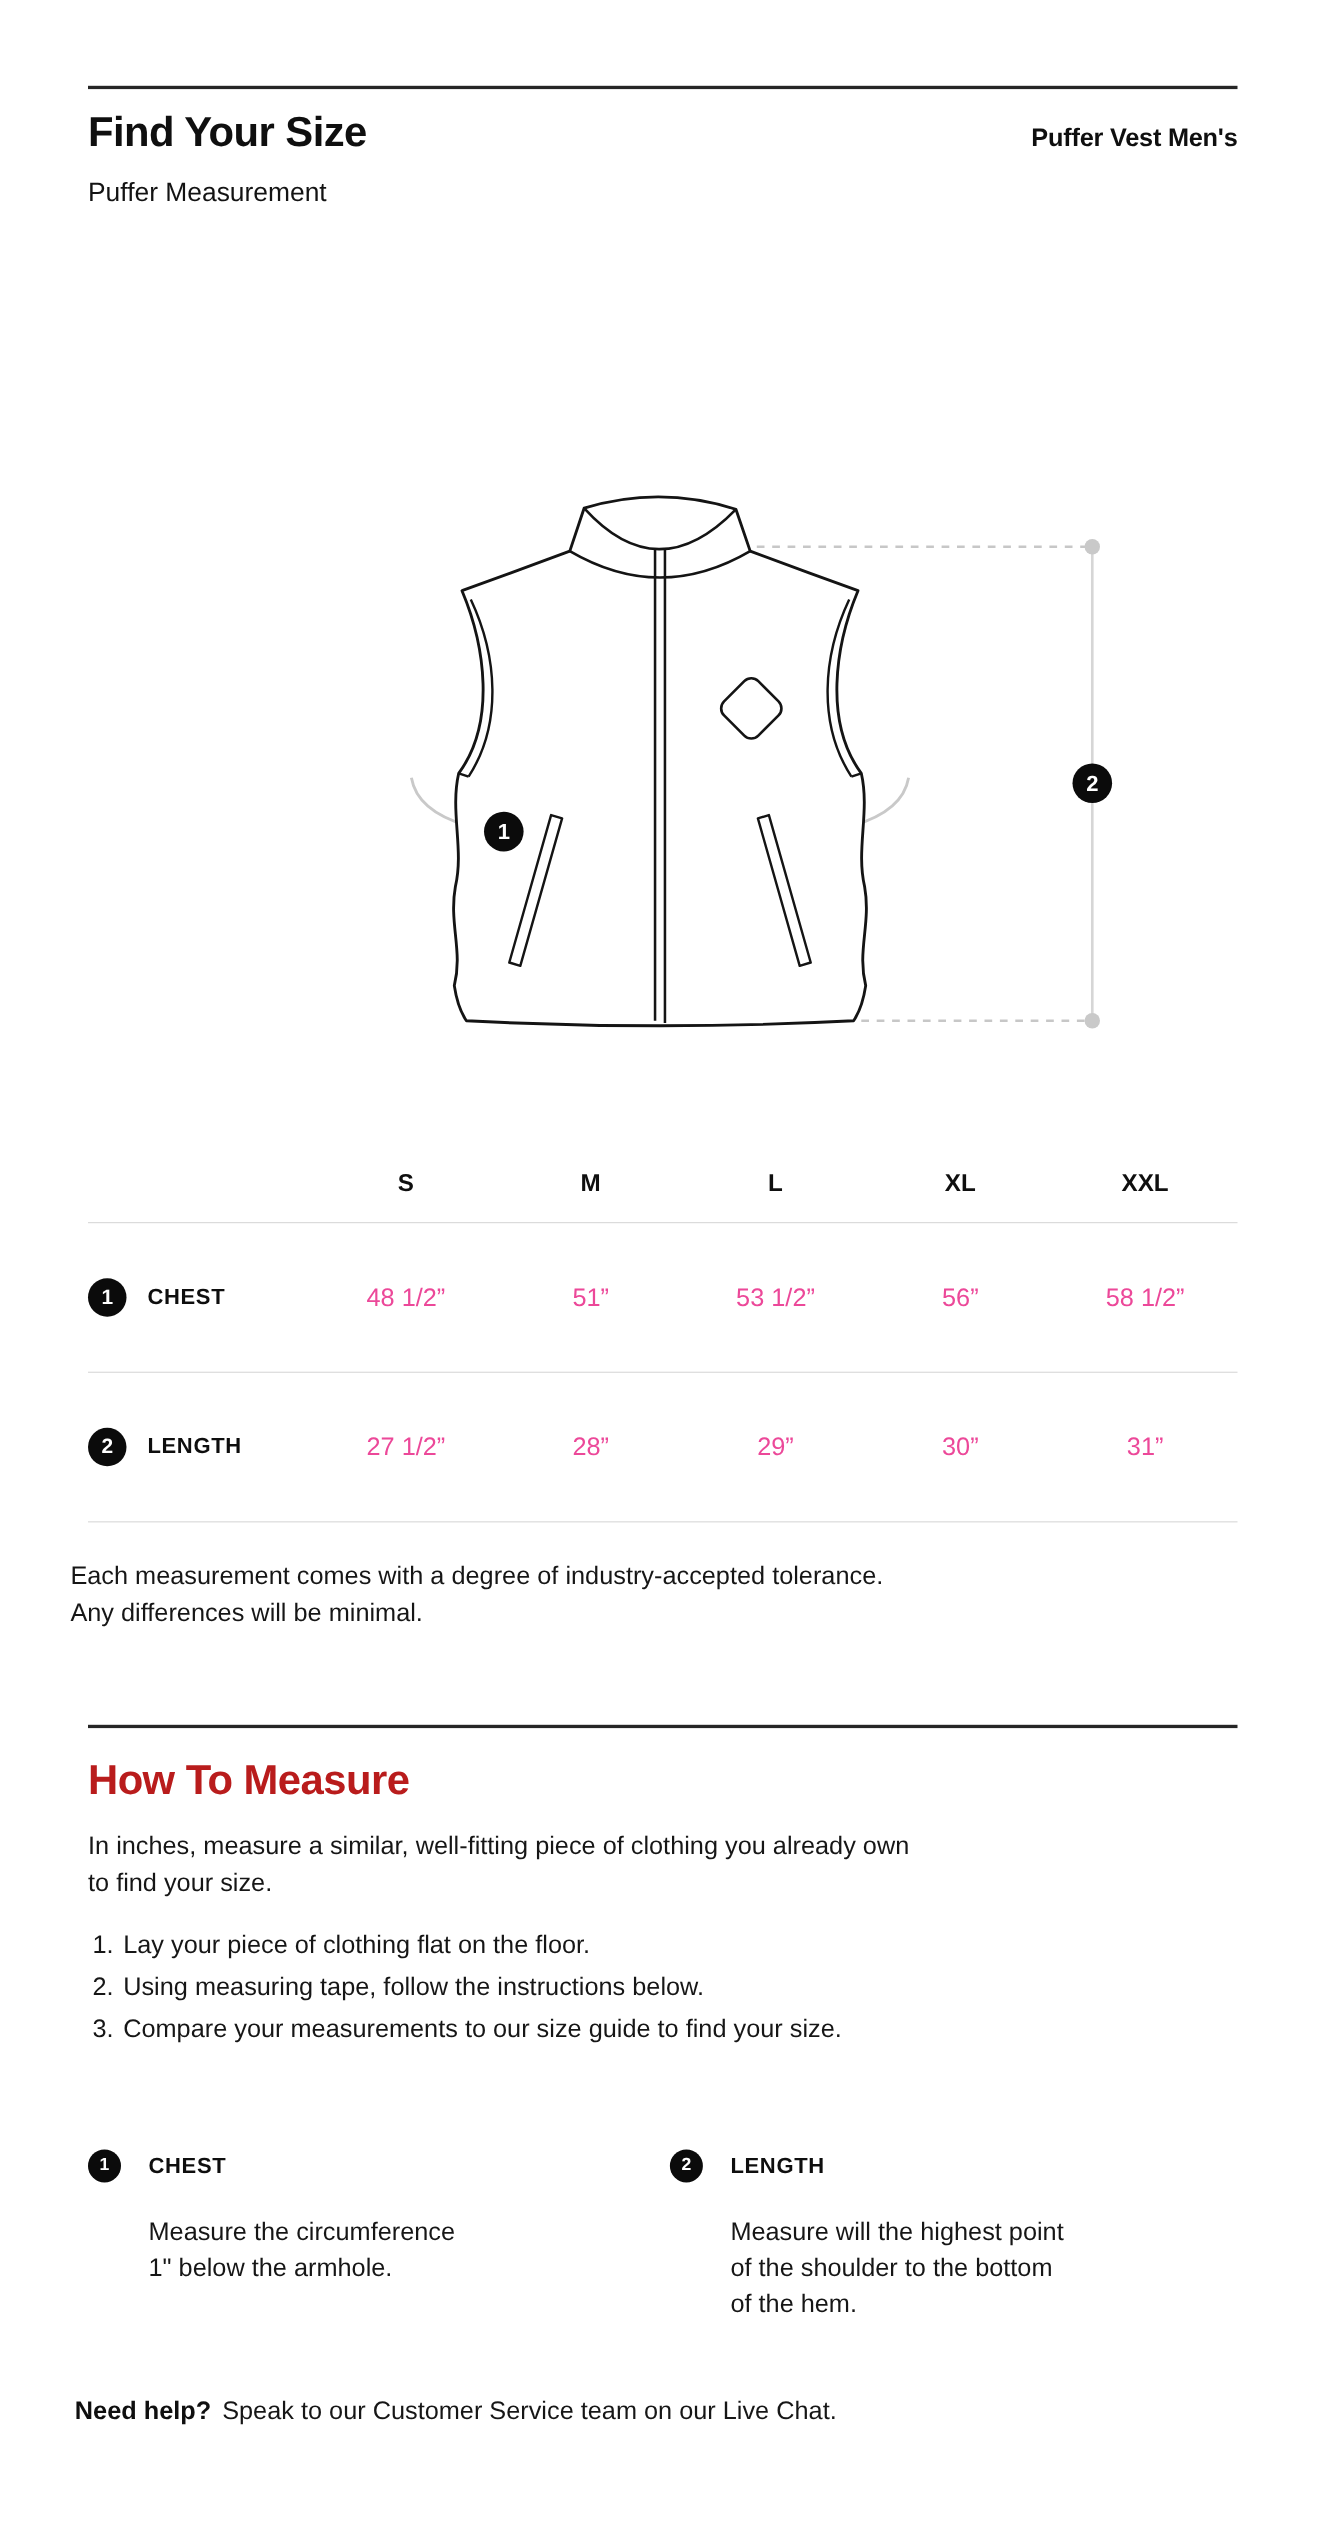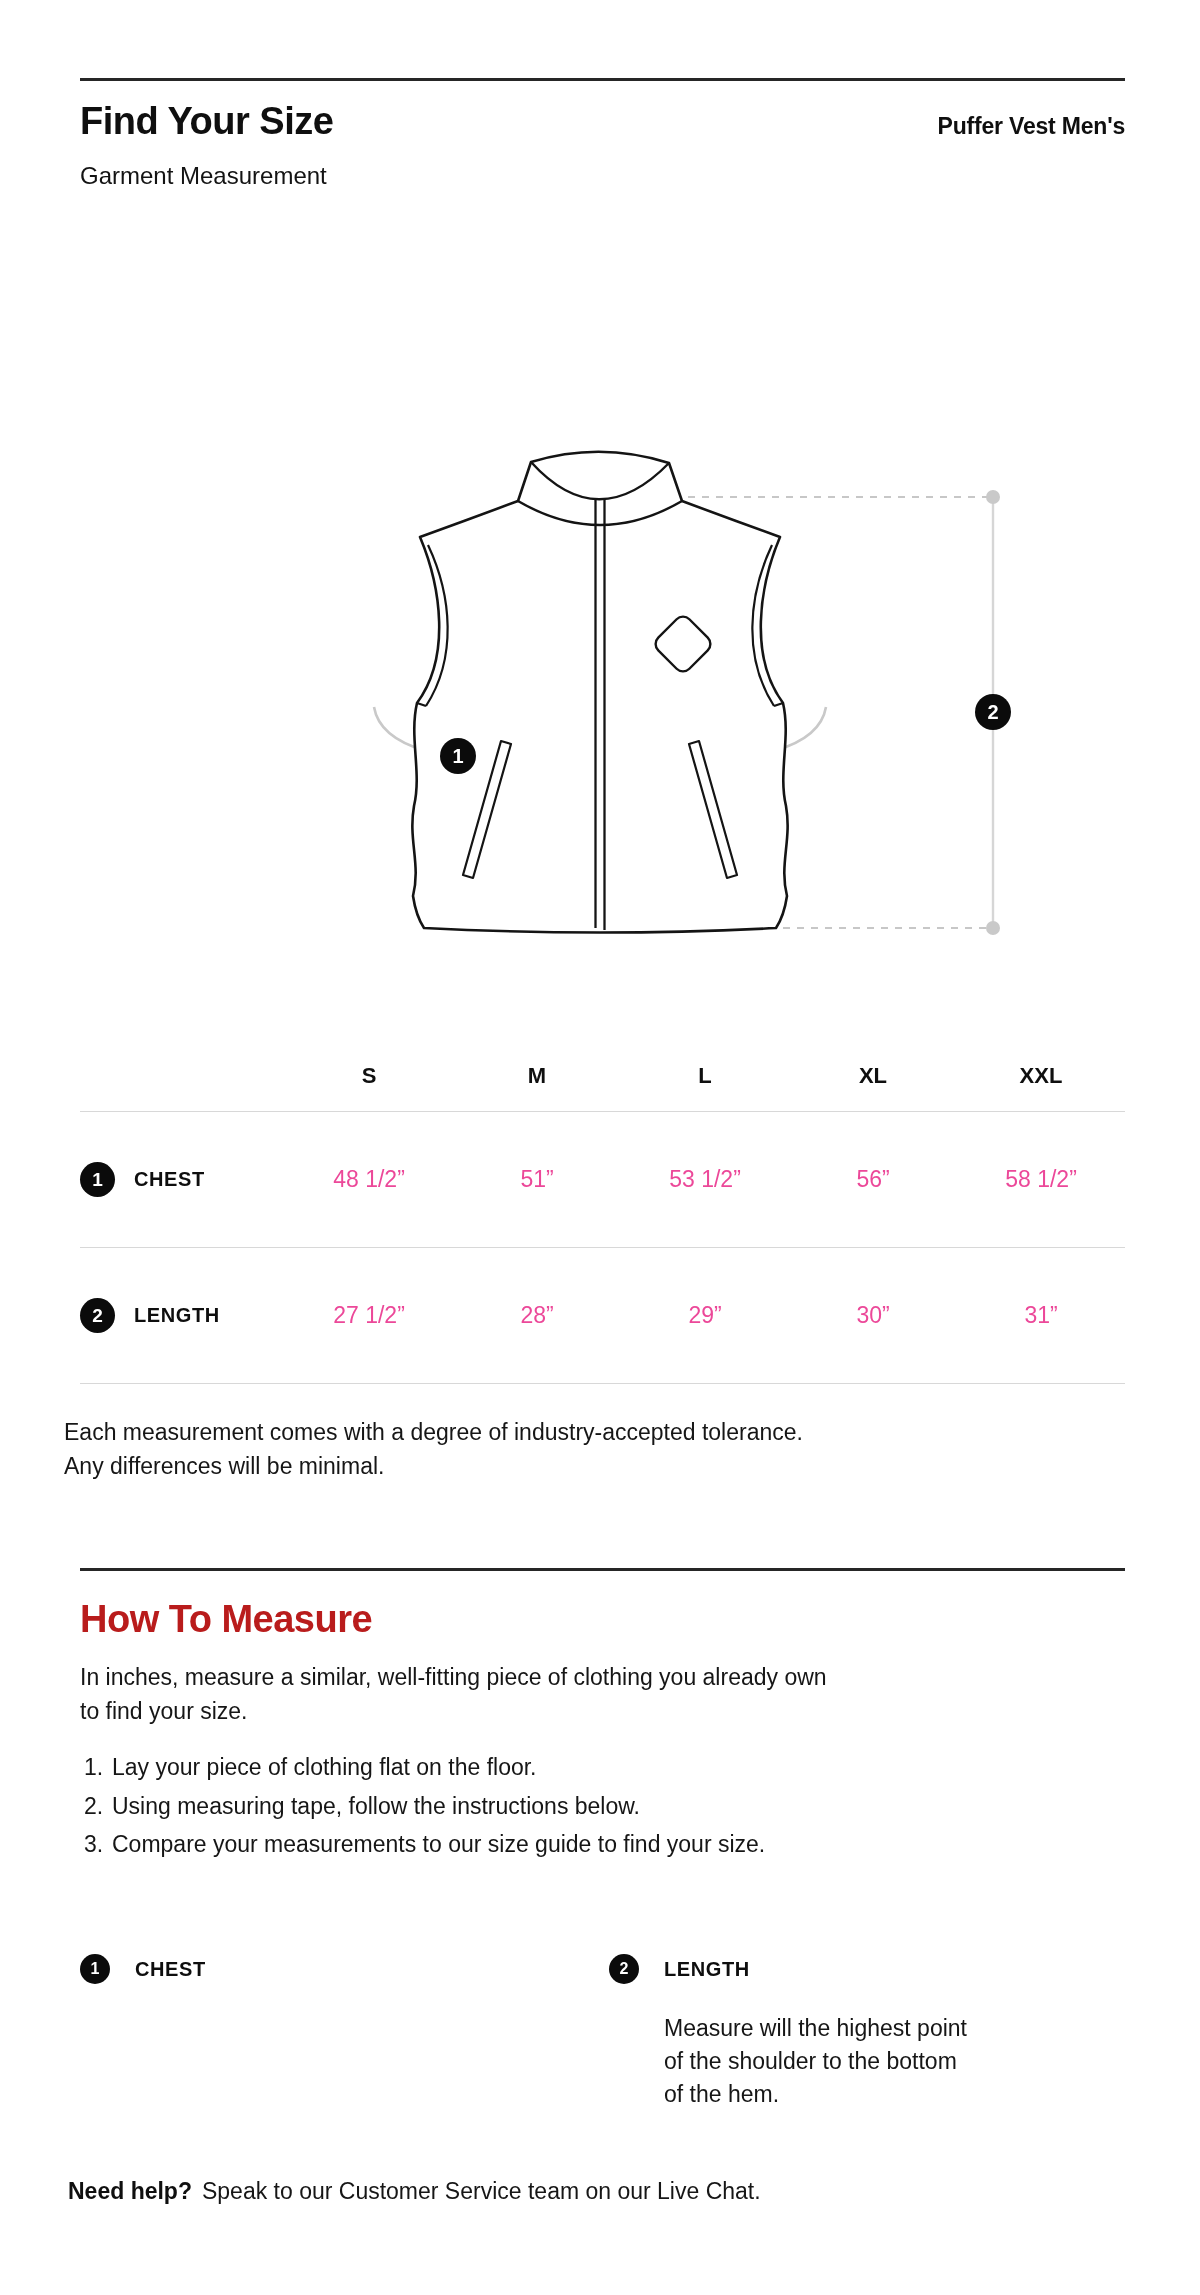--- a/index.html
+++ b/index.html
@@ -58,21 +58,21 @@
 <body>
 
 <div id="page">
 
   <div class="abs rule-dark" style="top:78px;"></div>
 
   <div class="abs" id="header-row">
     <div id="page-title">Find Your Size</div>
     <div id="product-name">Puffer Vest Men's</div>
   </div>
-  <div class="abs" id="subtitle">Garment Measurement</div>
+  <div class="abs" id="subtitle">Puffer Measurement</div>
 
   <svg class="abs" id="figure" viewBox="350 430 680 520" width="680" height="520">
 
     <g>
       <path d="M 688 497 H 993" fill="none" stroke="#c7c7c7" stroke-width="2.2" stroke-dasharray="7 7"></path>
       <path d="M 783 928 H 993" fill="none" stroke="#c7c7c7" stroke-width="2.2" stroke-dasharray="7 7"></path>
       <line x1="993" y1="497" x2="993" y2="928" stroke="#d6d6d6" stroke-width="2.4"></line>
       <circle cx="993" cy="497" r="7" fill="#c9c9c9"></circle>
       <circle cx="993" cy="928" r="7" fill="#c9c9c9"></circle>
     </g>
@@ -176,20 +176,24 @@
     <div><span class="step-num">1.</span><span>Lay your piece of clothing flat on the floor.</span></div>
     <div><span class="step-num">2.</span><span>Using measuring tape, follow the instructions below.</span></div>
     <div><span class="step-num">3.</span><span>Compare your measurements to our size guide to find your size.</span></div>
   </div>
 
   <div class="instr-col" id="instr-chest">
     <div class="instr-head">
       <span class="badge badge-30">1</span>
       <span class="instr-label">CHEST</span>
     </div>
+    <div class="instr-desc">
+      <div>Measure the circumference</div>
+      <div>1" below the armhole.</div>
+    </div>
   </div>
 
   <div class="instr-col" id="instr-length">
     <div class="instr-head">
       <span class="badge badge-30">2</span>
       <span class="instr-label">LENGTH</span>
     </div>
     <div class="instr-desc">
       <div>Measure will the highest point</div>
       <div>of the shoulder to the bottom</div>

